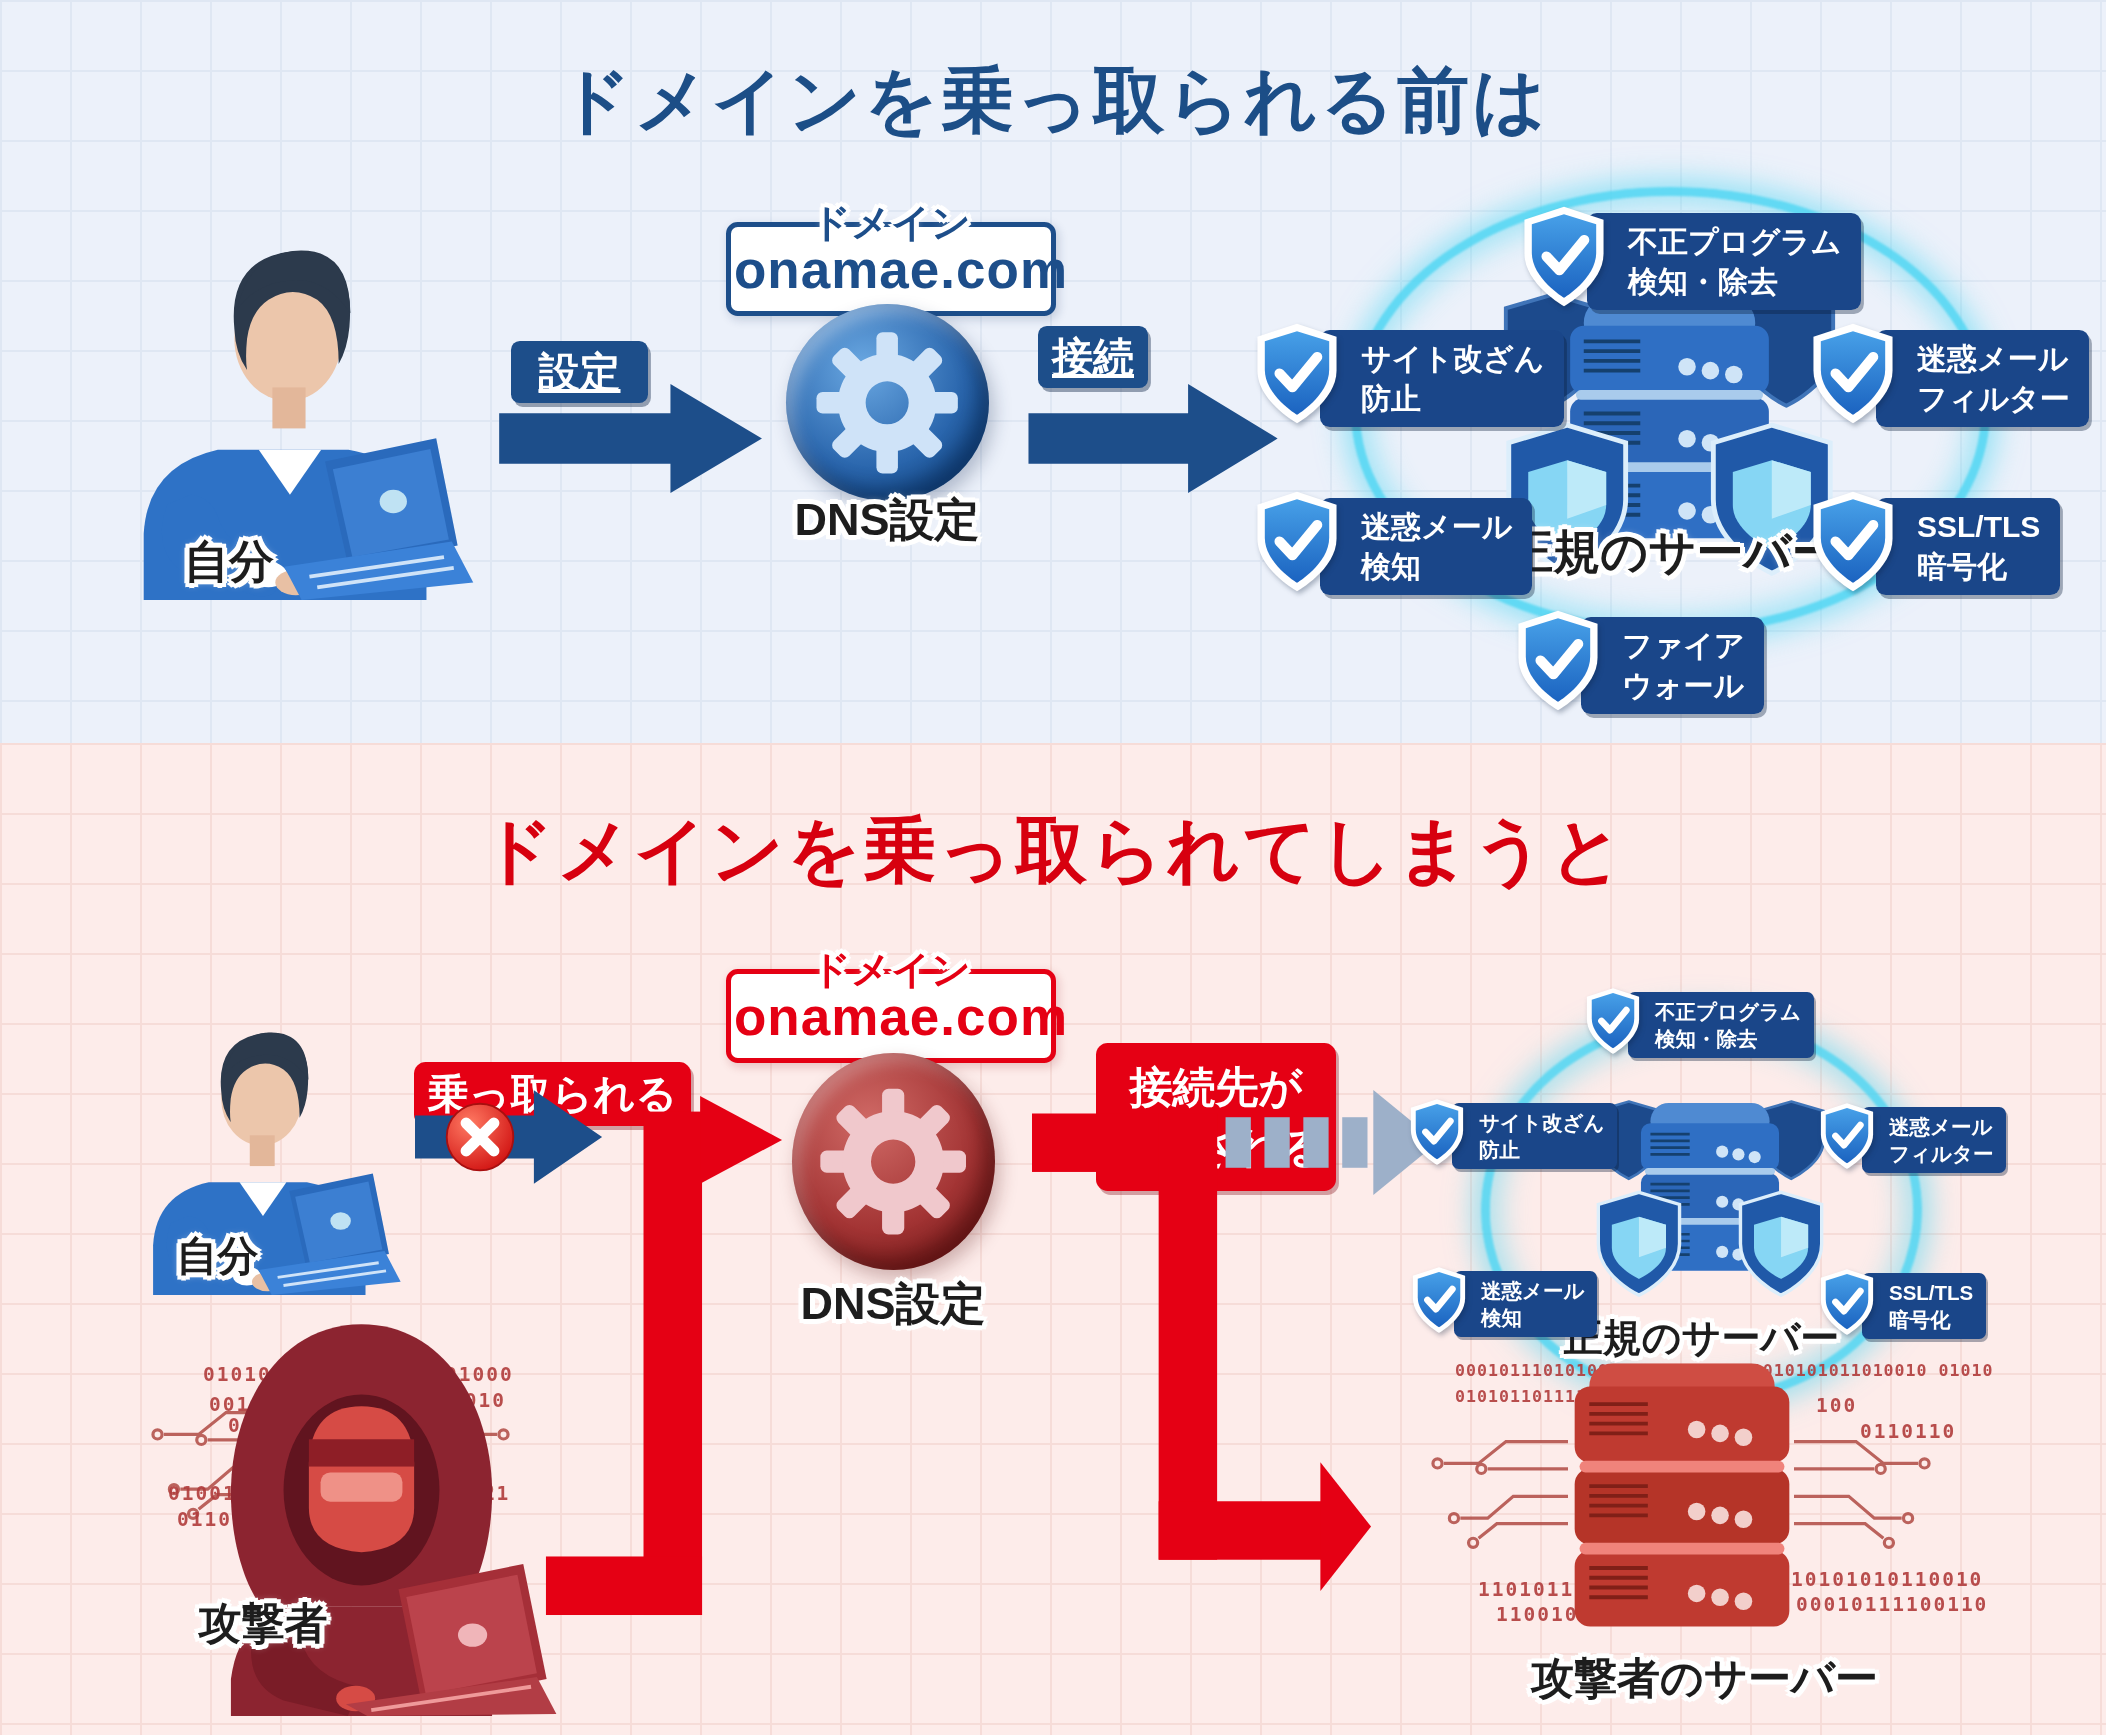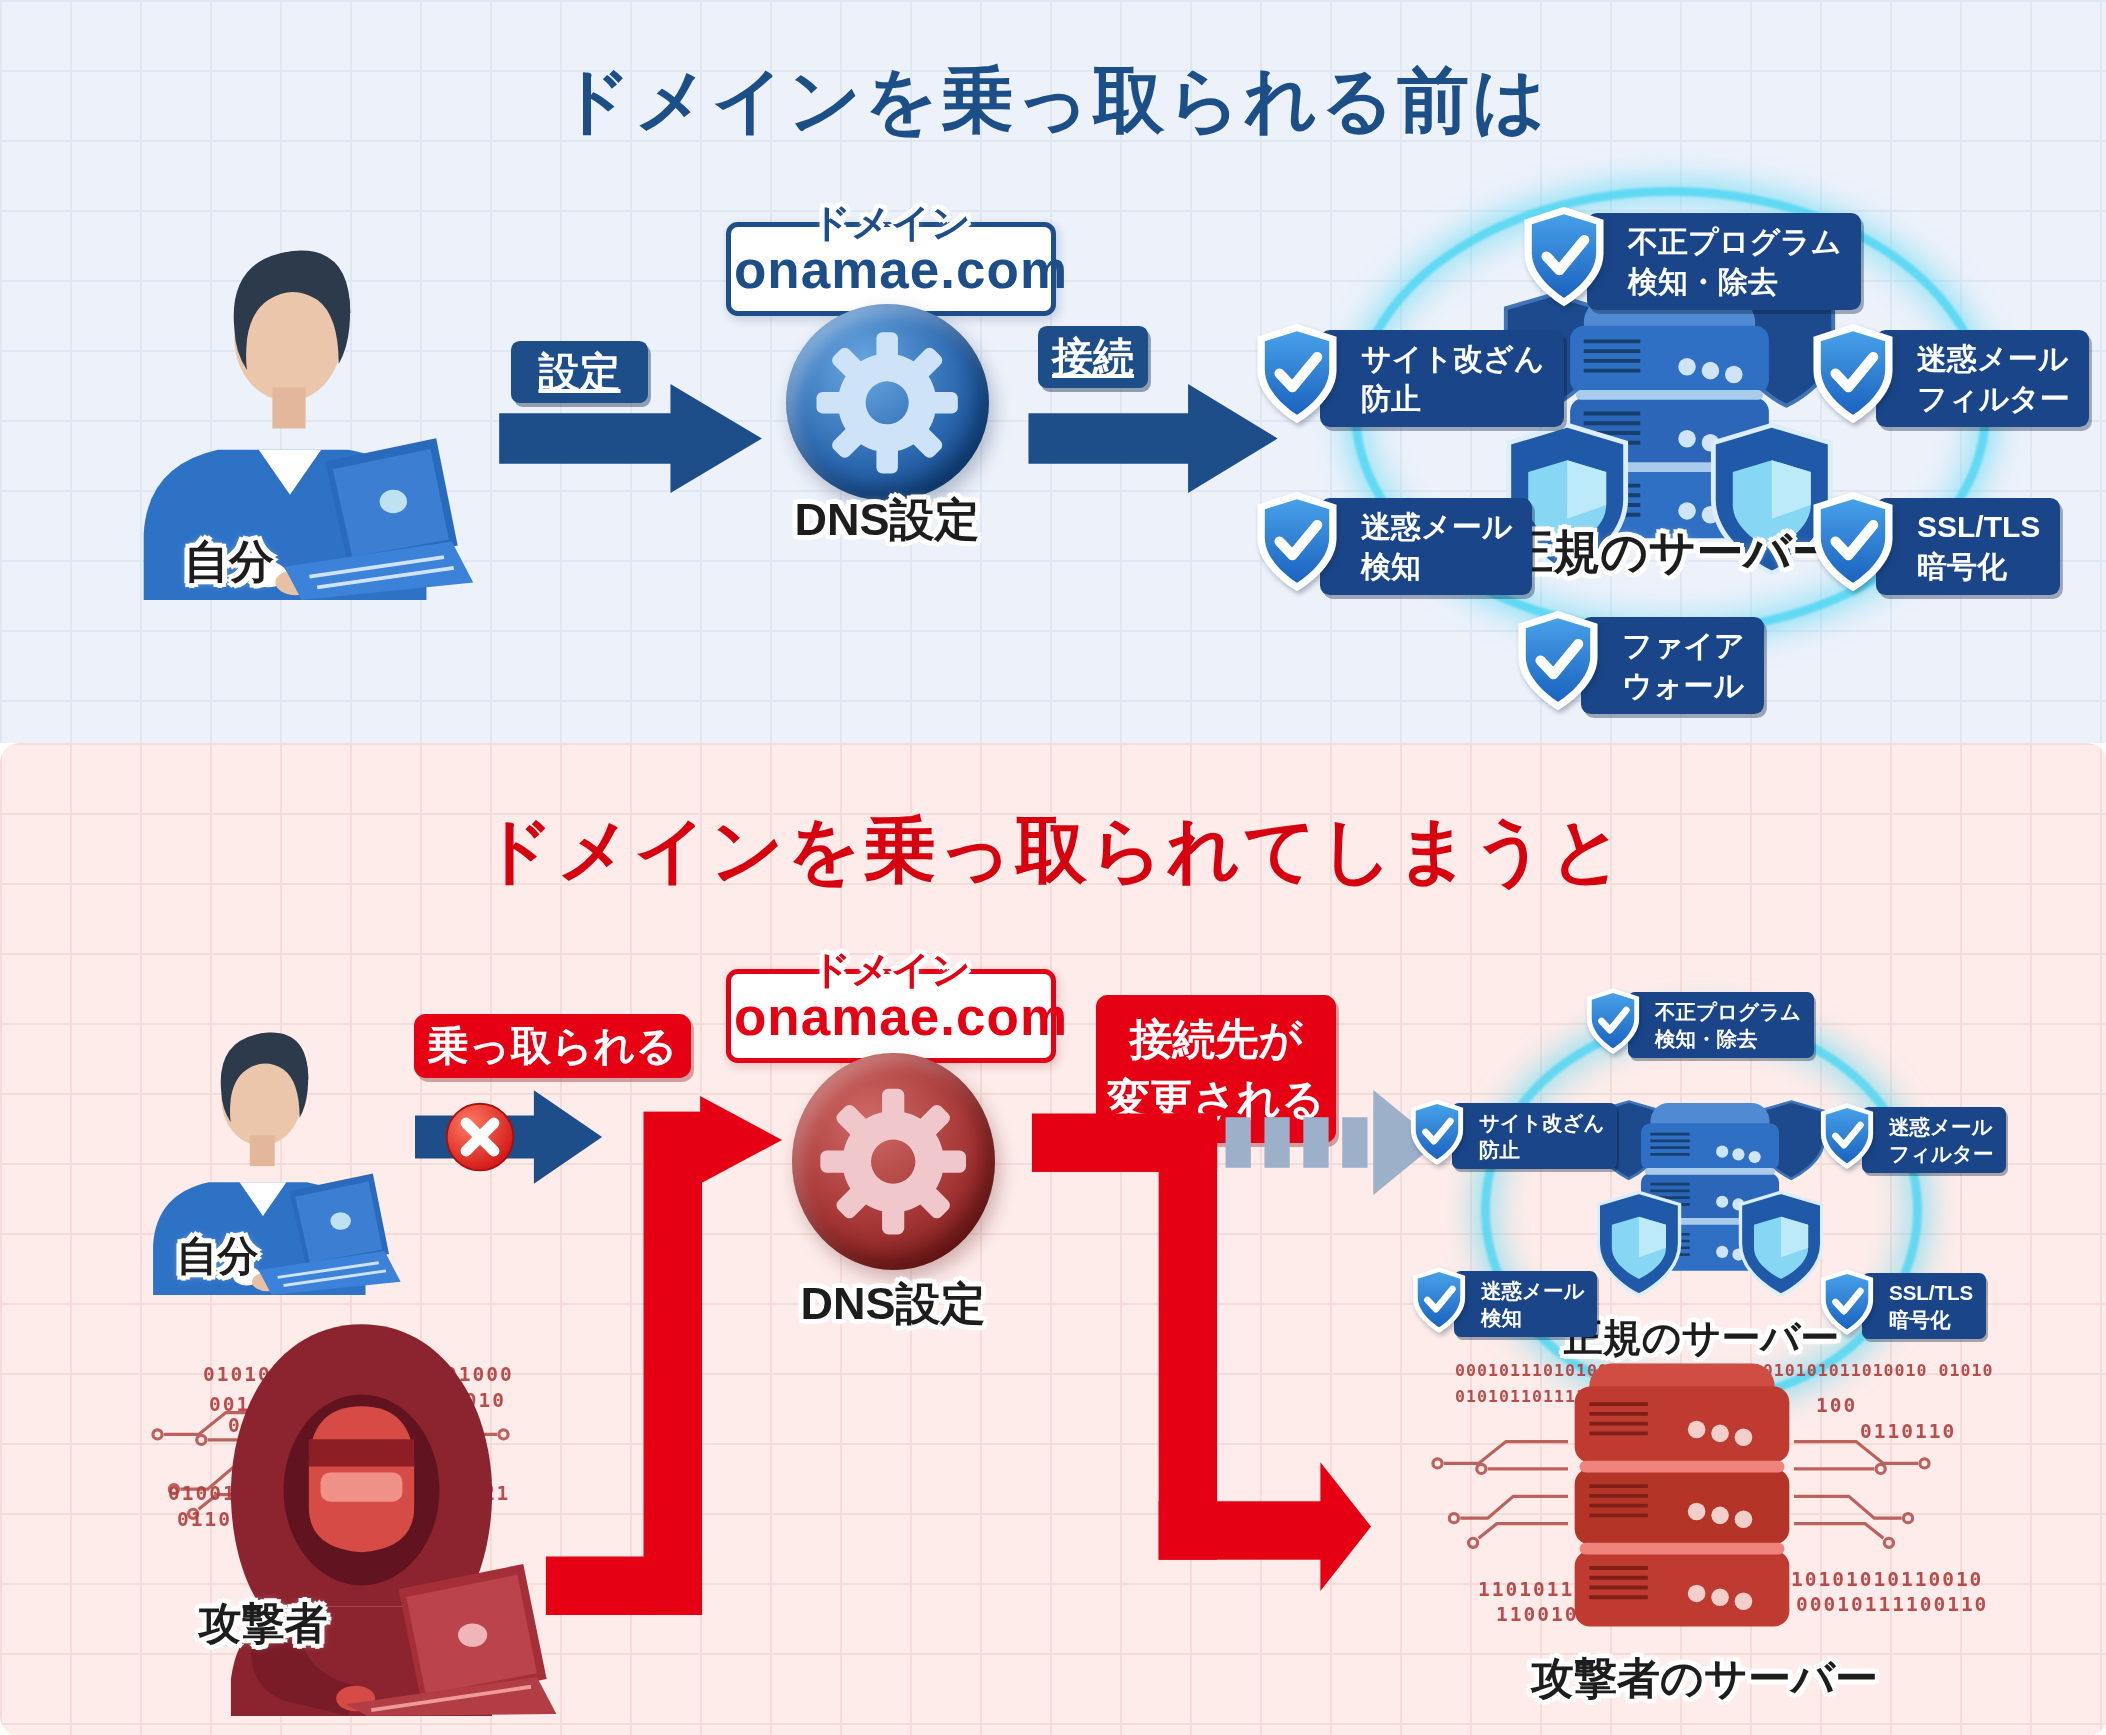--- a/index.html
+++ b/index.html
@@ -7,33 +7,33 @@
   .stage{position:relative;width:2107px;height:1736px;overflow:hidden;
          font-family:"Liberation Sans","DejaVu Sans",sans-serif;}
   .panel{position:absolute;left:0;width:2107px;}
   .panel.before{top:0;height:743px;background-color:#ecf1fa;
     background-image:linear-gradient(#dfe7f3 2px,transparent 2px),
                      linear-gradient(90deg,#dfe7f3 2px,transparent 2px);
     background-size:70px 70px;}
   .panel.after{top:743px;height:993px;background-color:#fdecea;
     background-image:linear-gradient(#f6dcd8 2px,transparent 2px),
                      linear-gradient(90deg,#f6dcd8 2px,transparent 2px);
-    background-size:70px 70px;border-radius:20px;}
+    background-size:70px 70px;}
   .title{position:absolute;left:0;width:100%;text-align:center;font-weight:900;
          font-size:72px;letter-spacing:2.9px;}
   .title.blue{color:#1c4e87;}
   .title.red{color:#d7000f;}
   .halo{text-shadow:-3.9px -3.9px 0 #fff,3.9px -3.9px 0 #fff,-3.9px 3.9px 0 #fff,3.9px 3.9px 0 #fff,
         -4.9px 0 0 #fff,4.9px 0 0 #fff,0 -4.9px 0 #fff,0 4.9px 0 #fff,
         -2px -2px 0 #fff,2px -2px 0 #fff,-2px 2px 0 #fff,2px 2px 0 #fff,0 0 9.8px #fff;}
   .flabel{position:absolute;font-weight:900;color:#1d1d1d;text-align:center;white-space:nowrap;}
   .pill{position:absolute;display:flex;align-items:center;justify-content:center;
         color:#fff;font-weight:bold;white-space:nowrap;}
   .pill.navy{background:#1d4e8a;border-radius:8.8px;box-shadow:2.9px 3.9px 0 rgba(10,32,66,.4);text-decoration:underline;}
-  .pill.redp{background:#e50014;border-radius:11.7px;box-shadow:2.9px 3.9px 0 rgba(125,0,12,.33);}
+  .pill.redp{background:#e50014;border-radius:11.7px;box-shadow:2.9px 3.9px 0 rgba(125,0,12,.33);margin-top:48px;}
   .dombox{position:absolute;background:#fff;border-radius:11.7px;padding-left:20px;}
   .dombox.blueb{border:5.9px solid #1d4e8a;box-shadow:2.9px 3.9px 9.8px rgba(20,50,100,.18);}
   .dombox.redb{border:5.9px solid #e50014;box-shadow:2.9px 3.9px 9.8px rgba(140,10,20,.18);}
   .domname{width:100%;height:100%;display:flex;align-items:center;justify-content:center;
            font-weight:900;font-size:53px;letter-spacing:1px;}
   .domcap{position:absolute;left:50%;transform:translateX(-50%);top:-31px;font-weight:900;
           font-size:39px;white-space:nowrap;}
   .gearwrap{position:absolute;border-radius:50%;
     box-shadow:inset -9.8px -11.7px 19.5px rgba(0,22,55,.45),inset 7.8px 9.8px 15.6px rgba(255,255,255,.35),
                4.9px 8.8px 17.6px rgba(25,45,85,.28);}

